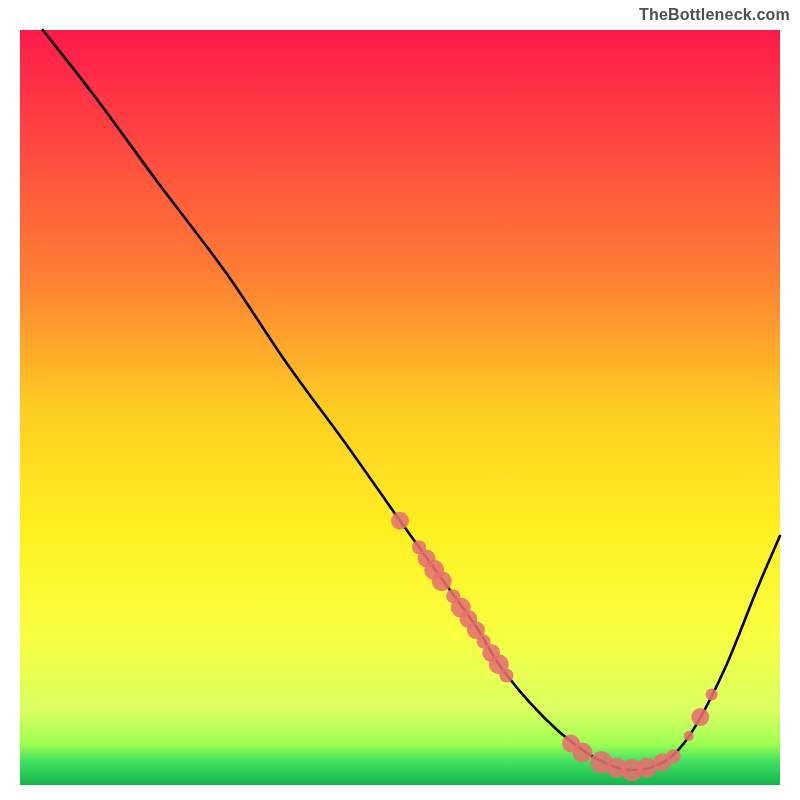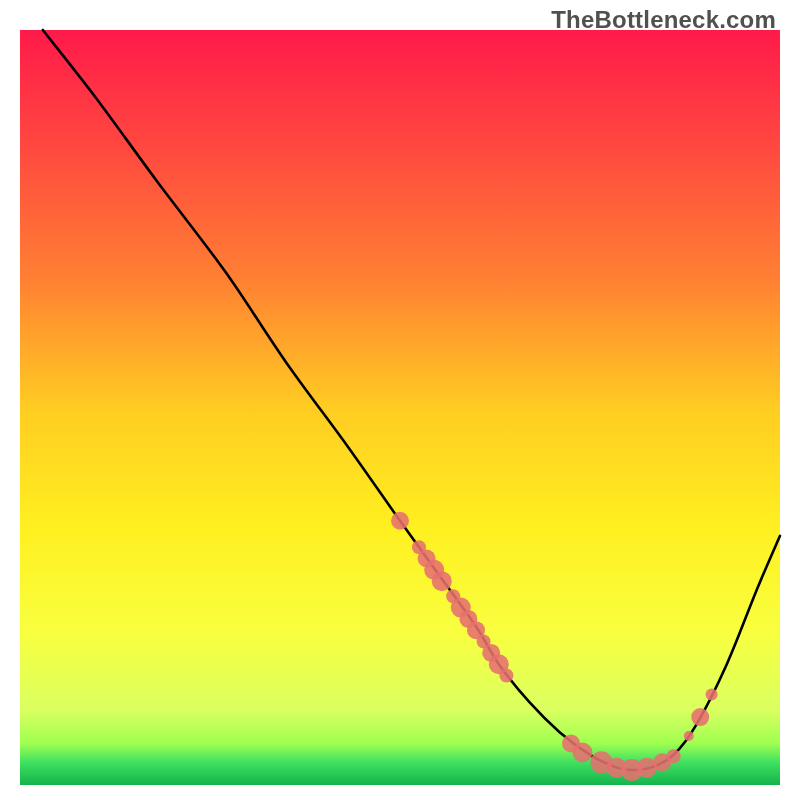--- a/index.html
+++ b/index.html
@@ -17,22 +17,22 @@
     height: 800px;
   }
   svg {
     position: absolute;
     left: 0;
     top: 0;
   }
   .watermark {
     position: absolute;
     top: 6px;
-    right: 24px;
-    font-size: 24px;
+    right: 10px;
+    font-size: 16px;
     font-weight: 600;
     color: #505050;
     letter-spacing: 0.2px;
   }
 </style>
 </head>
 <body>
 
 <div class="stage">
 

